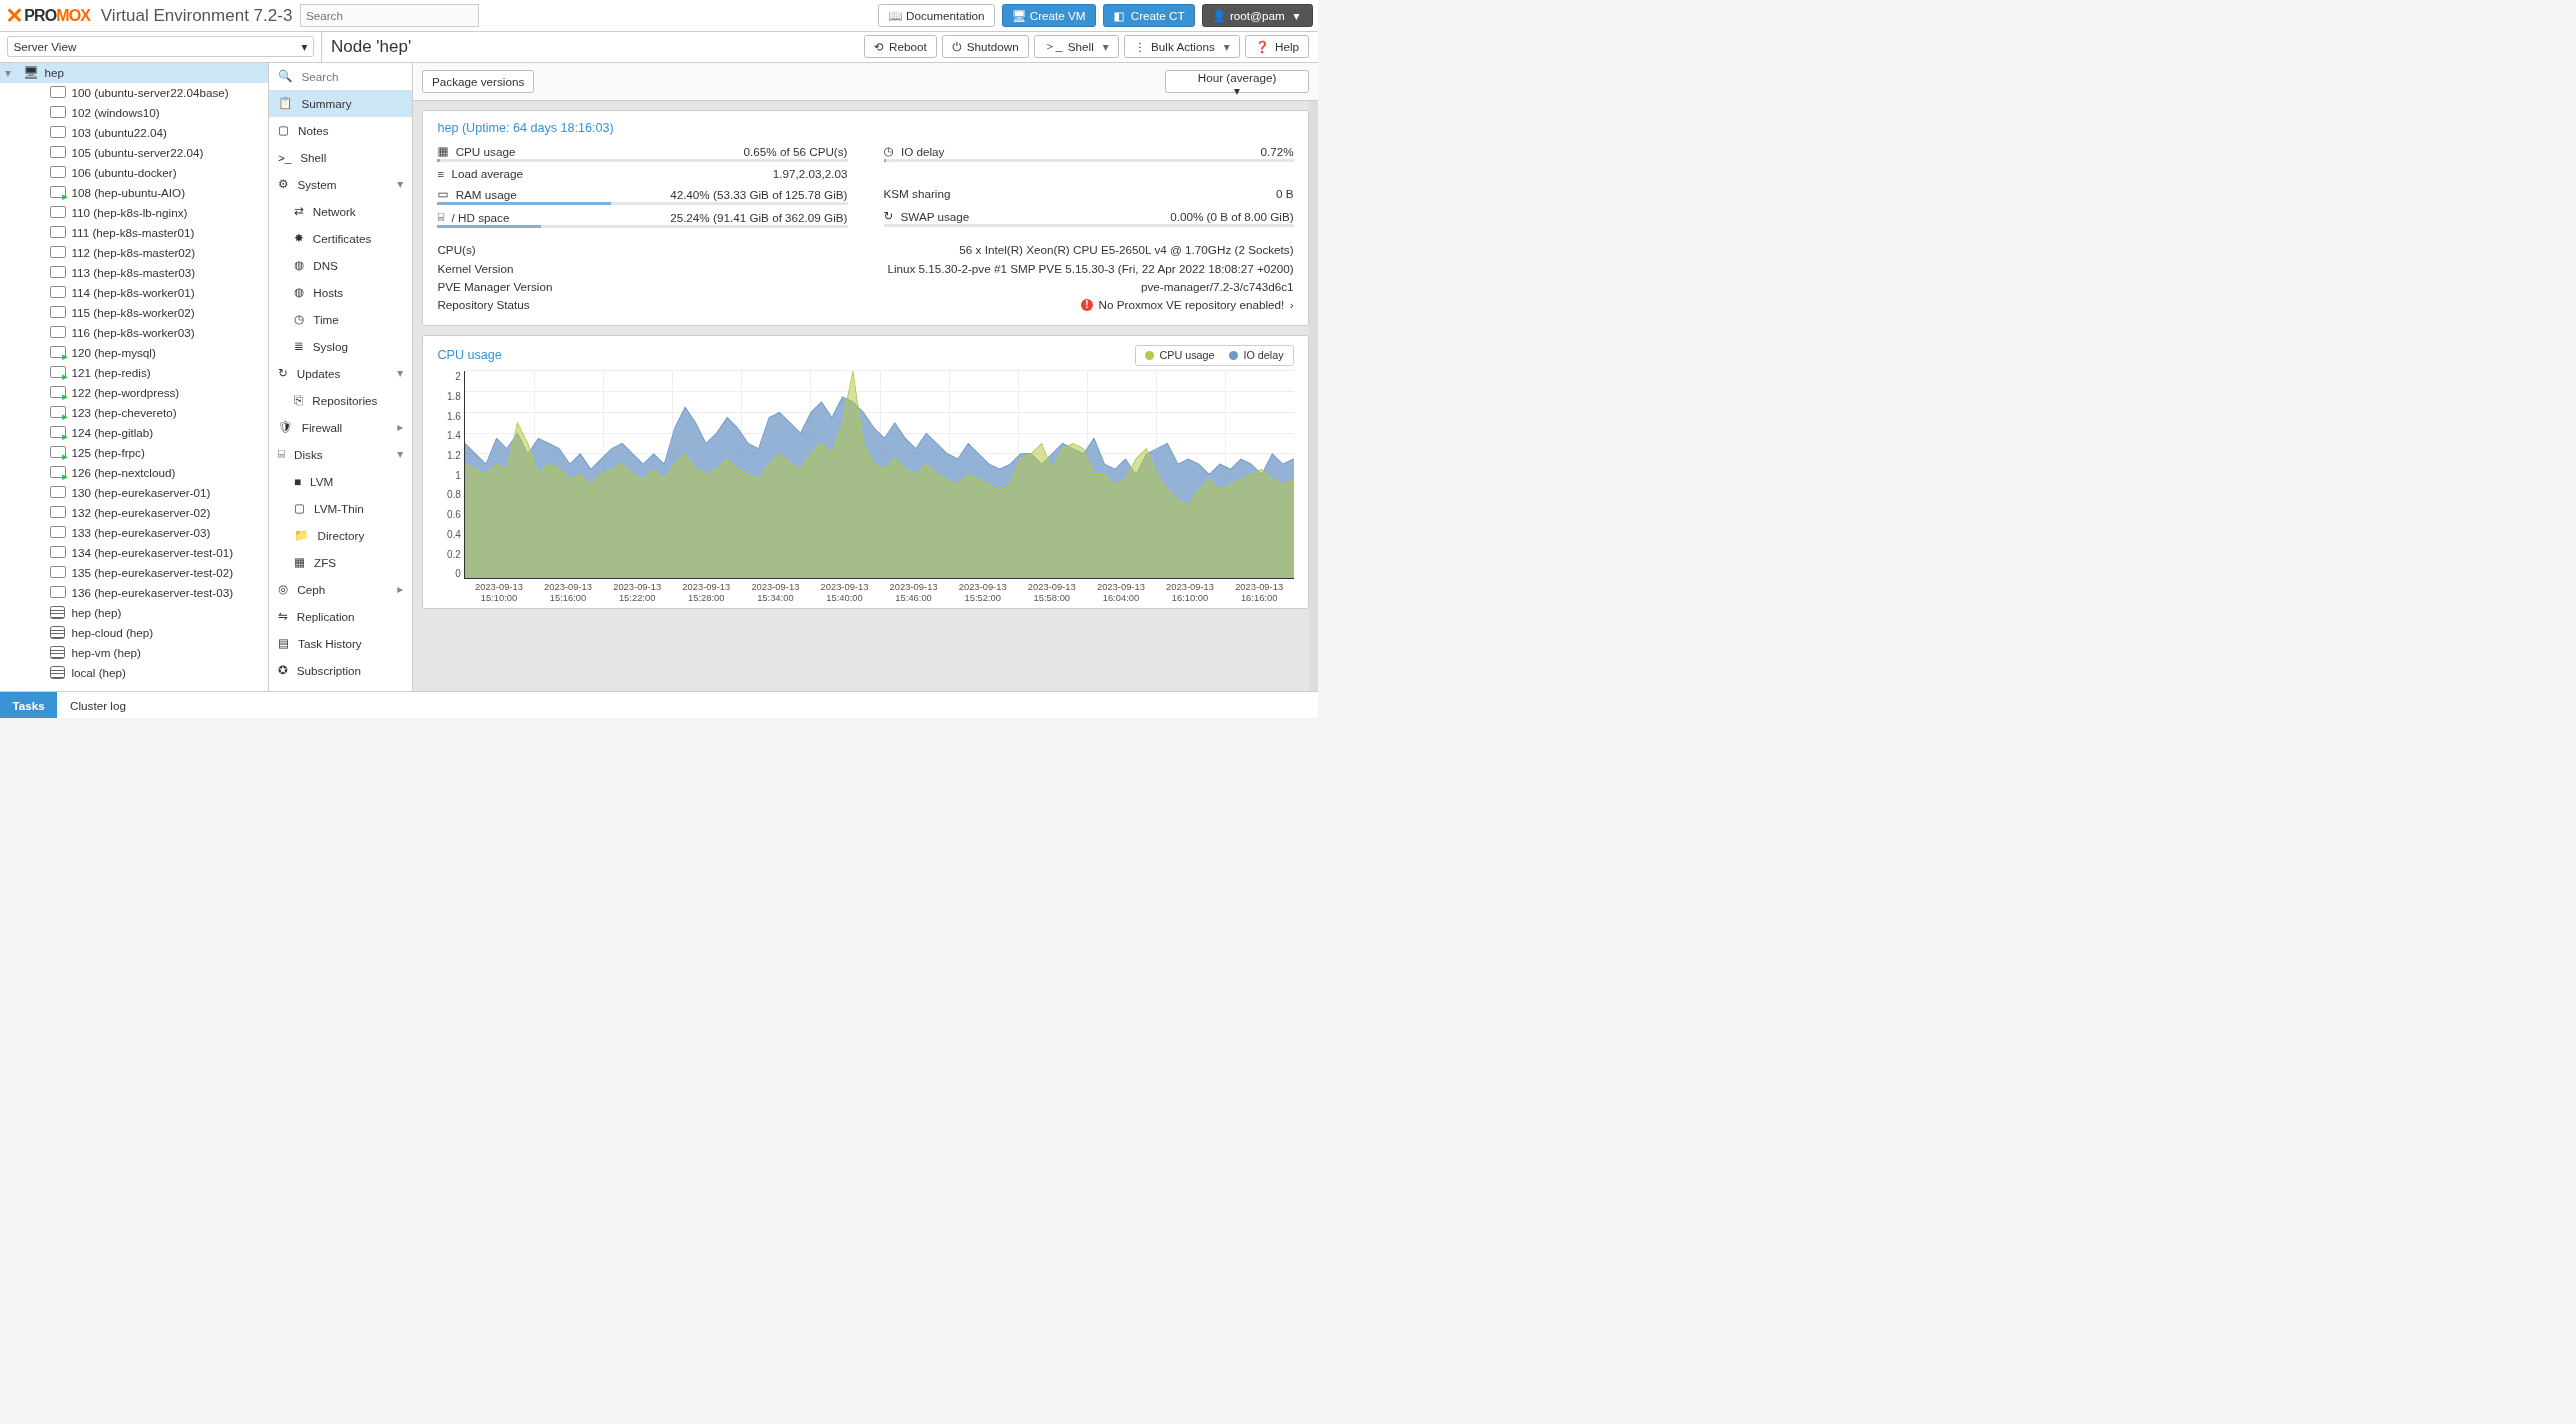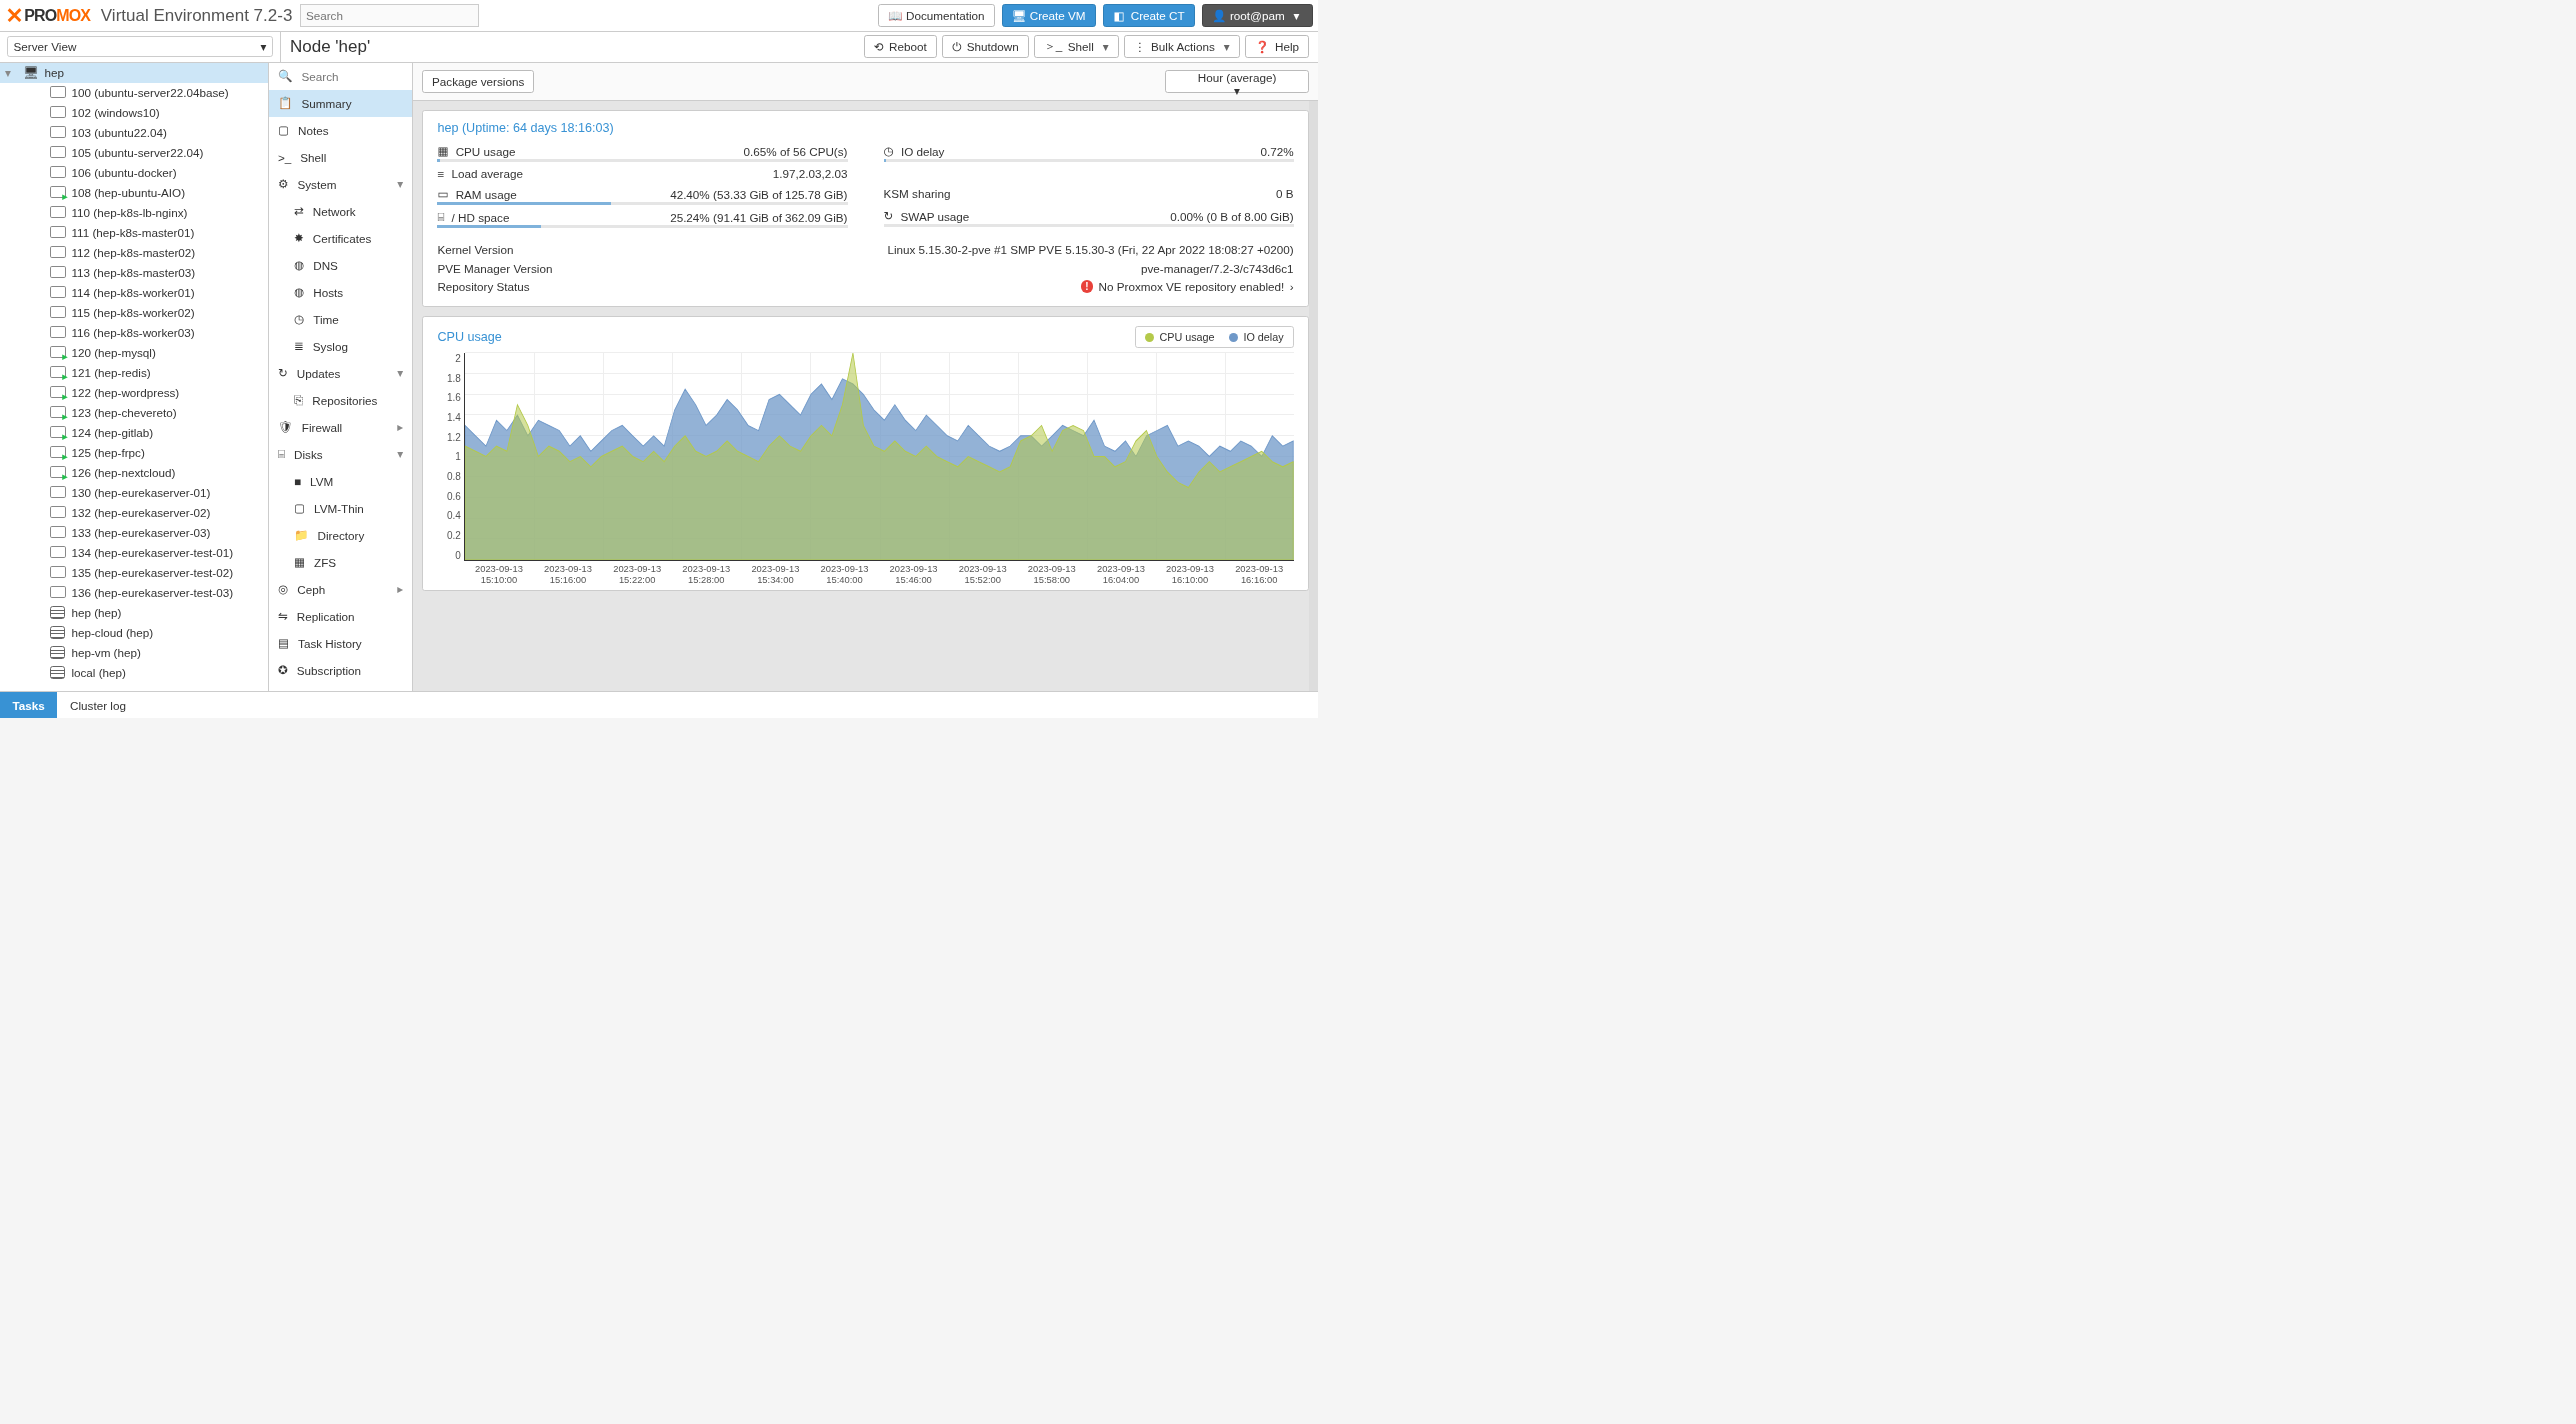--- a/index.html
+++ b/index.html
@@ -15,21 +15,21 @@
 .product-label { font-size: 17px; color: #555; margin-left: 3.6px; }
 .search-top { border: 0.9px solid #ccc; background: #fafafa; height: 23px; width: 179px; padding: 0 5.4px; font-size: 11.7px; color: #888; }
 .topbar-spacer { flex: 1; }
 .btn { display: inline-flex; align-items: center; gap: 5.4px; border: 0.9px solid #bbb; background: #fff; height: 23px; padding: 0 9px; border-radius: 2.7px; cursor: pointer; font-size: 11.7px; }
 .btn-blue { background: #3892d4; border-color: #2e7fb8; color: #fff; }
 .btn-dark { background: #555; border-color: #444; color: #fff; }
 .icon { display: inline-block; width: 12.6px; text-align: center; }
 
 
 .viewrow { height: 30.5px; display: flex; }
-.viewrow-left { width: 281px; border-right: 0.9px solid #ccc; display: flex; align-items: center; padding: 0 7.2px; background: #fff; border-bottom: 0.9px solid #ccc;}
+.viewrow-left { width: 322px; border-right: 0.9px solid #ccc; display: flex; align-items: center; padding: 0 7.2px; background: #fff; border-bottom: 0.9px solid #ccc;}
 .view-select { flex: 1; display: flex; justify-content: space-between; align-items: center; background: #fff; border: 0.9px solid #ccc; padding: 2.7px 5.4px; border-radius: 2.7px; cursor: pointer;}
 .viewrow-right { flex: 1; display: flex; align-items: center; padding: 0 9px; gap: 5.4px; background: #fff; border-bottom: 0.9px solid #ccc; }
 .node-title { font-size: 17px; flex: 1; }
 .btn-group { display: flex; align-items: center; gap: 5.4px; }
 .btn2 { display: inline-flex; align-items: center; gap: 5.4px; border: 0.9px solid #bbb; background: #fff; height: 23px; padding: 0 9px; border-radius: 2.7px; cursor: pointer; font-size: 11.7px; }
 .btn2 .chev { color: #666; margin-left: 3.6px;}
 
 
 .body { flex: 1; display: flex; overflow: hidden; }
 .tree { width: 269px; border-right: 0.9px solid #ccc; overflow-y: auto; background: #fff; }
@@ -477,20 +477,24 @@
                     <span>SWAP usage</span>
                   </span>
                 <span class="stat-value">0.00% (0 B of 8.00 GiB)</span>
                 <div class="stat-bar">
                     <span id="bar-swap" style="width: 0%;"></span>
                   </div>
               </div>
             </div>
           </div>
           <div class="info-rows" id="info-rows">
+              <div class="info-row">
+                <span>CPU(s)</span>
+                <span>56 x Intel(R) Xeon(R) CPU E5-2650L v4 @ 1.70GHz (2 Sockets)</span>
+              </div>
               <div class="info-row">
                 <span>Kernel Version</span>
                 <span>Linux 5.15.30-2-pve #1 SMP PVE 5.15.30-3 (Fri, 22 Apr 2022 18:08:27 +0200)</span>
               </div>
               <div class="info-row">
                 <span>PVE Manager Version</span>
                 <span>pve-manager/7.2-3/c743d6c1</span>
               </div>
             </div>
           <div class="info-row">

